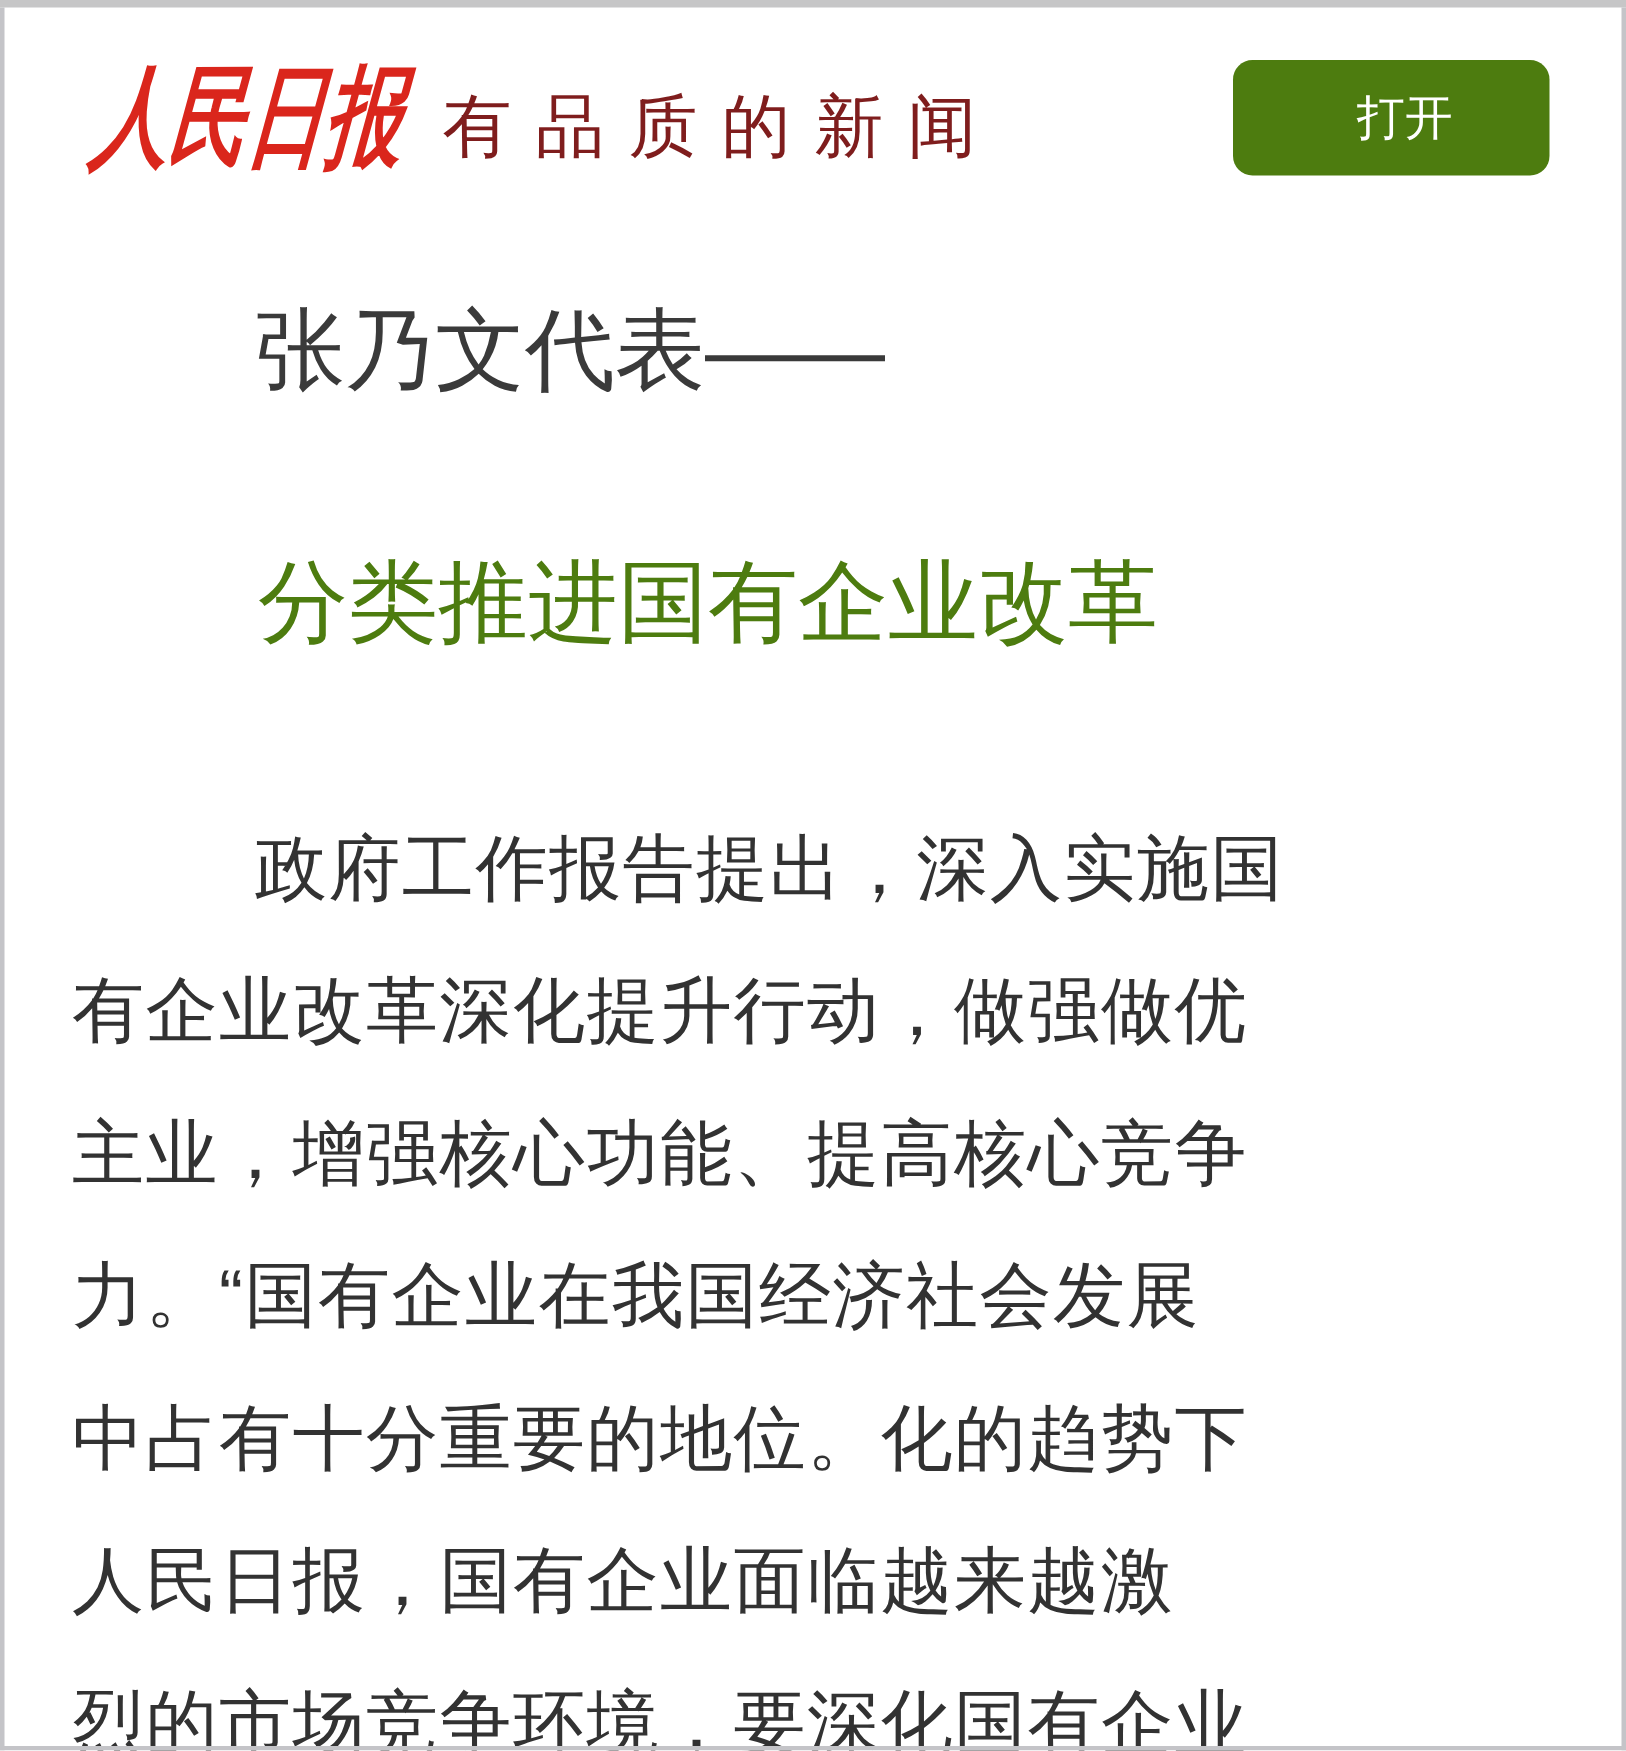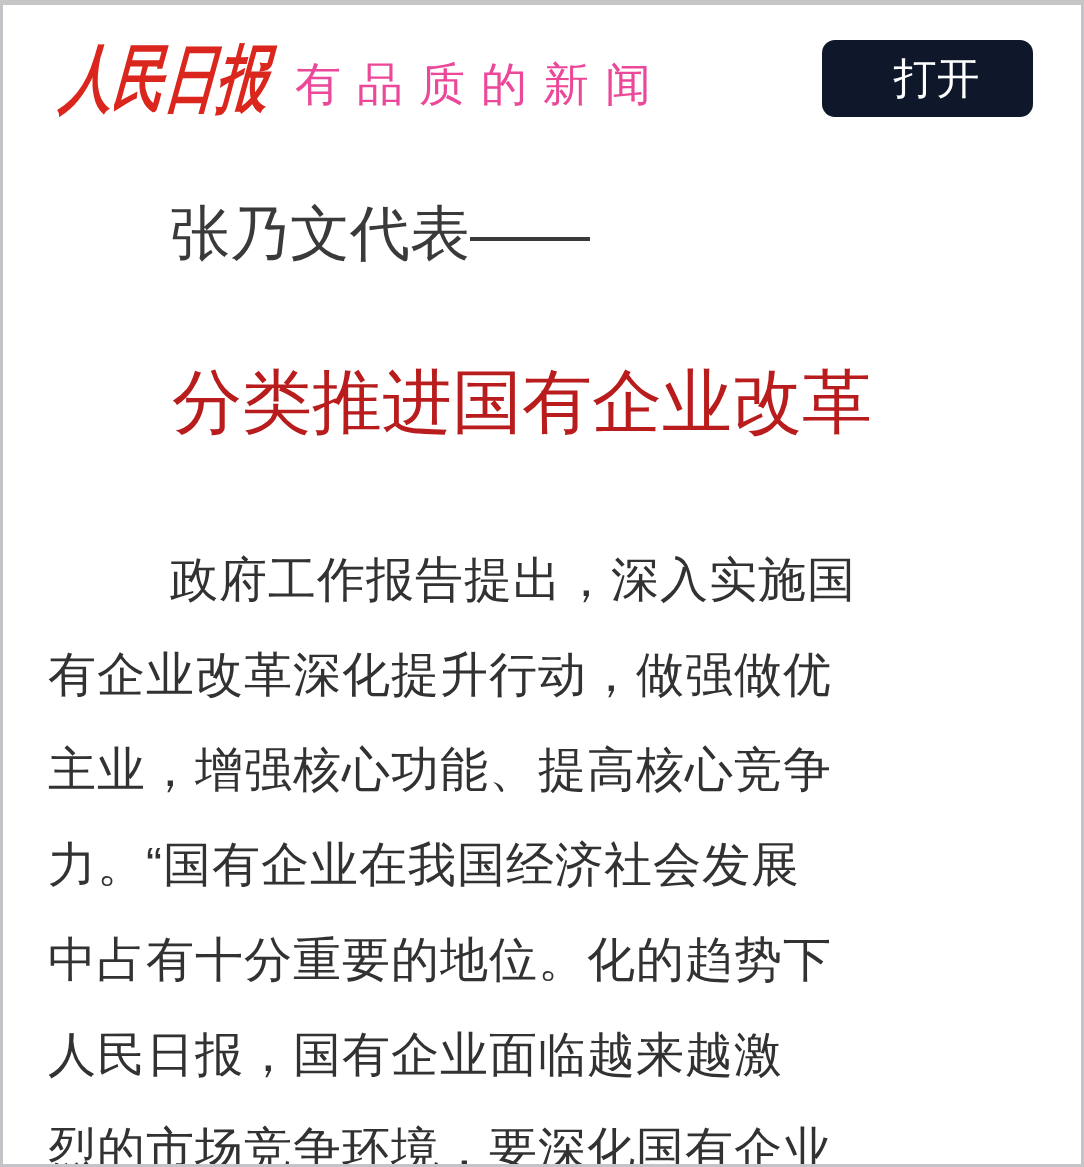--- a/index.html
+++ b/index.html
@@ -35,46 +35,46 @@
     font-size: 74px;
     color: #da261c;
     transform: scaleX(0.70) skewX(-8deg);
     transform-origin: left center;
     white-space: nowrap;
   }
   .tagline {
     position: absolute; left: 295px; top: 56px;
     font-size: 46px; line-height: 56px;
     letter-spacing: 16px;
-    color: #ec4899;
+    color: #7f1d1d;
     white-space: nowrap;
   }
   .open-btn {
     position: absolute; left: 822px; top: 40px;
     width: 211px; height: 77px;
-    background: #0f172a;
+    background: #4d7c0f;
     border: none; border-radius: 13px;
-    color: #ffffff; font-size: 43px;
+    color: #ffffff; font-size: 32px;
     font-family: "Liberation Sans", "DejaVu Sans", sans-serif;
     display: flex; align-items: center; justify-content: center;
     cursor: pointer;
     padding-left: 18px;
   }
 
   
   .article-title {
     position: absolute; left: 170px; top: 196px;
     font-size: 60px; line-height: 76px;
     color: #3a3a3a;
     white-space: nowrap;
   }
   .article-subtitle {
     position: absolute; left: 172px; top: 364px;
-    font-size: 70px; line-height: 76px;
-    color: #b91c1c;
+    font-size: 60px; line-height: 76px;
+    color: #4d7c0f;
     white-space: nowrap;
   }
   .article-body {
     position: absolute; left: 48px; top: 532px;
     width: 990px;
     color: #323232;
   }
   .body-line {
     height: 95px; line-height: 95px;
     font-size: 48px;

